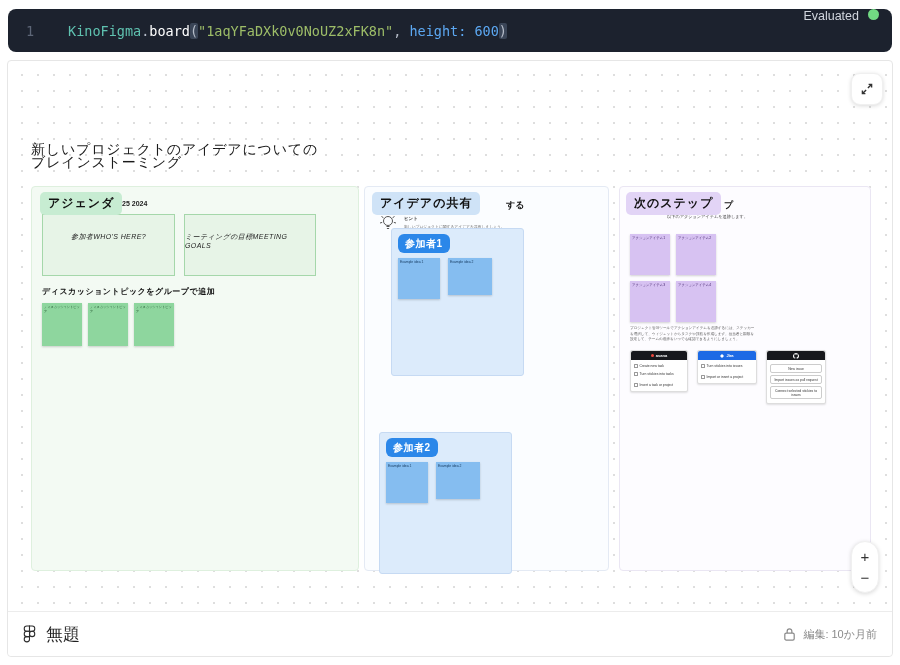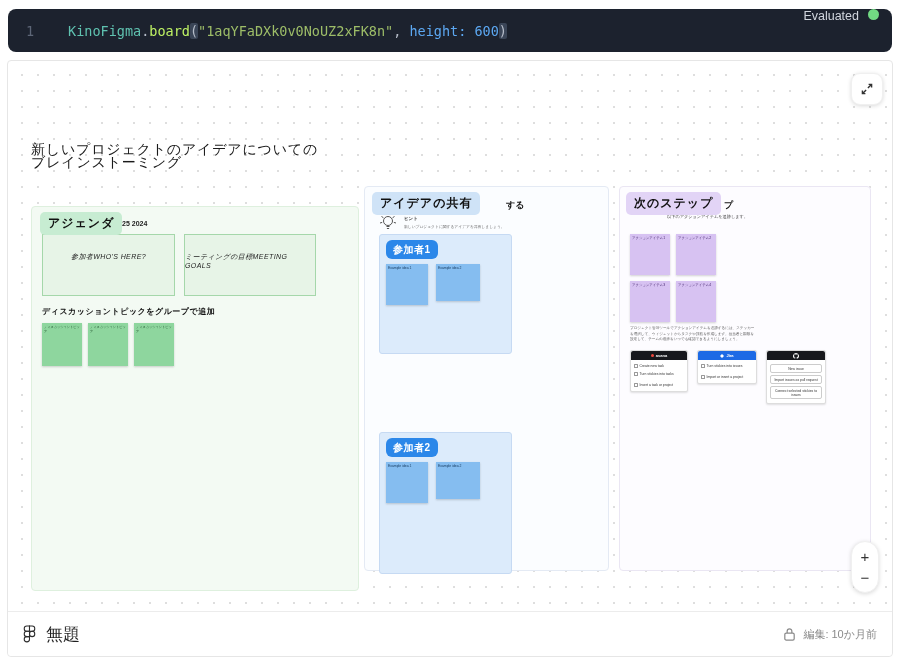--- a/index.html
+++ b/index.html
@@ -8,41 +8,41 @@
   .page { position:relative; width:900px; height:665px; }
 
   
   .code-cell { position:absolute; left:8px; top:9px; width:884px; height:43px;
                background:#1c222e; border-radius:8px; display:flex; align-items:center;
                font-family:"DejaVu Sans Mono", monospace; font-size:13.5px; }
   .line-no { color:#5d6677; margin-left:18px; width:30px; }
   .code { white-space:pre; }
   .tok-module { color:#5fc2b0;padding-left:12px; }
   .tok-punct  { color:#b6bdc9; }
-  .tok-func   { color:#bef264; }
+  .tok-func   { color:#ffffff; }
   .tok-string { color:#9dbd68; }
   .tok-kw     { color:#5ca8f2; }
   .tok-num    { color:#5ca8f2; }
   .bracket-hl { background:#3a4557; border-radius:2px; }
   .status { position:absolute; right:13px; top:0; height:43px; display:flex; 
             gap:9px; color:#d2d7df; font-family:"Liberation Sans",sans-serif; font-size:12.5px; }
   .status-dot { width:11px; height:11px; border-radius:50%; background:#72d983; }
 
   
   .frame { position:absolute; left:7px; top:60px; width:886px; height:597px;
            border:1px solid #e6e6e6; border-radius:4px; background:#fff; }
   .canvas { position:absolute; left:0; top:0; right:0; bottom:45px; overflow:hidden;
             background-image:radial-gradient(circle, #dedede 1px, transparent 1.3px);
             background-size:16px 16px; background-position:6px 6px; }
 
   .board-title { position:absolute; left:23px; top:82px; width:302px; font-size:14px;
                  line-height:13px; letter-spacing:0.8px; color:#1a1a1a; }
 
   .section { position:absolute; top:125px; height:385px; border-radius:4px; }
-  #sec-agenda { left:23px;  width:328px; background:#f3faf3; border:1px solid #def0de;margin-top:20px; }
+  #sec-agenda { left:23px;  width:328px; background:#f3faf3; border:1px solid #def0de; }
   #sec-ideas  { left:356px; width:245px; background:#fbfdff; border:1px solid #e4eaf4; }
   #sec-next   { left:611px; width:252px; background:#fdfcff; border:1px solid #eae6f3; }
 
   .chip { position:absolute; z-index:2; font-weight:bold; font-size:12px; color:#111;
           padding:3px 8px; border-radius:5px; letter-spacing:1px; }
   .chip-agenda { left:8px; top:5px; background:#c7ecd2; }
   .chip-ideas  { left:7px; top:5px; background:#cfe3f7; }
   .chip-next   { left:6px; top:5px; background:#e2d4f6; }
   .chip-suffix { position:absolute; z-index:1; font-weight:bold; font-size:9px; color:#111; }
   .sfx-ideas { left:113px; top:12px;margin-left:28px; }
@@ -64,21 +64,21 @@
   .note-green  { width:40px; height:43px; background:#8ed69e; font-size:3.2px; color:#1e4f2a; }
   .note-blue   { position:absolute; background:#85bdf0; font-size:3.4px; color:#163a5f; }
   .note-purple { position:absolute; width:40px; height:41px; background:#d7c2f2;
                  font-size:3.4px; color:#46276e; }
 
   .bulb-icon { position:absolute; left:12px; top:25px; }
   .hint-title { position:absolute; left:39px; top:29px; font-size:4.5px; font-weight:bold; color:#333; }
   .hint-text  { position:absolute; left:39px; top:37px; font-size:3.8px; color:#666; }
   .group { position:absolute; left:14px; width:133px; background:#dcebfb;
            border:1px solid #c6daf3; border-radius:3px; }
-  #group1 { top:47px;  height:120px; }
+  #group1 { top:41px;  height:148px;margin-left:12px; }
   #group2 { top:205px; height:142px;margin-top:40px; }
   .group-label { position:absolute; left:6px; top:5px; background:#2b87e9; color:#fff;
                  font-weight:bold; font-size:10px; padding:2.5px 7px; border-radius:6px;
                  letter-spacing:0.5px; }
   .g-note1 { left:6px;  top:29px; width:42px; height:41px; }
   .g-note2 { left:56px; top:29px; width:44px; height:37px; }
 
   .next-subtitle { position:absolute; left:47px; top:27px; font-size:4.2px; color:#444; }
   .pn1 { left:10px; top:47px; }  .pn2 { left:56px; top:47px; }
   .pn3 { left:10px; top:94px; }  .pn4 { left:56px; top:94px; }

